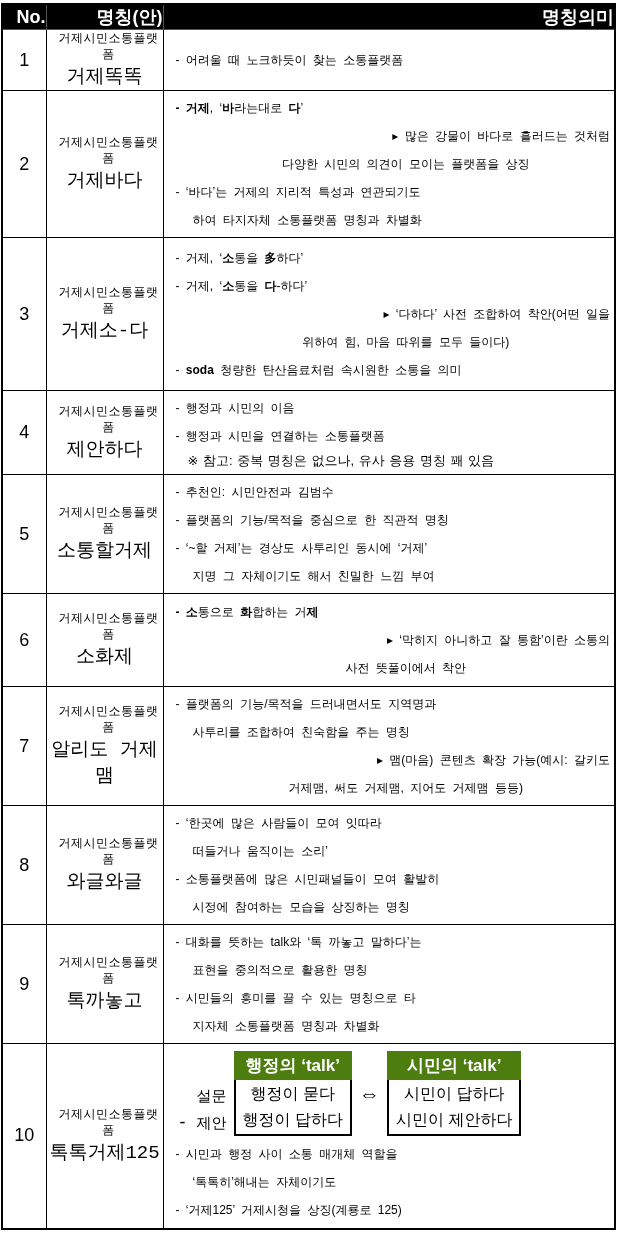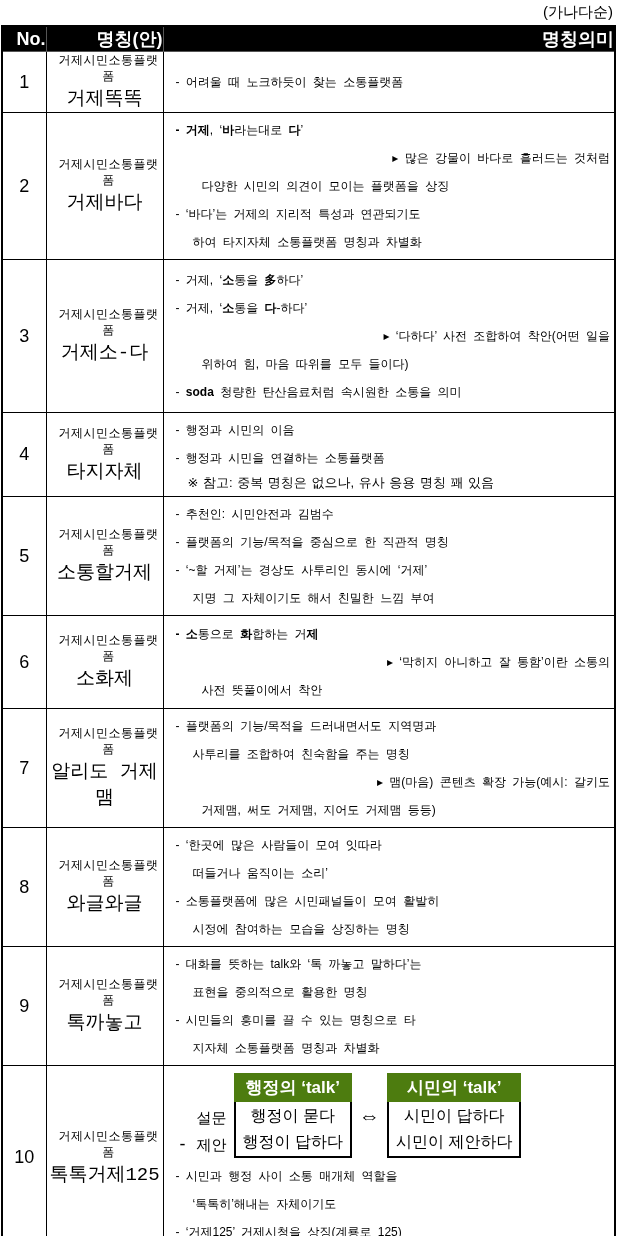--- a/index.html
+++ b/index.html
@@ -60,21 +60,21 @@
   td.mean-cell { padding:3px 4px; }
   .ln {
     font-size:12px;
     line-height:28px;
     white-space:nowrap;
     word-spacing:3px;
   }
   .ln-b  { padding-left:8px; }
   .ln-c  { padding-left:25px; }
   .ln-s  { padding-left:16px;text-align:right; }
-  .ln-sc { padding-left:34px; }
+  .ln-sc { padding-left:34px;text-align:center; }
   .ln-n  {
     padding-left:20px;
     font-size:13px;
     line-height:21px;
     word-spacing:1px;
   }
   .ln b { font-weight:bold; }
   
   .diagram {
     display:flex;
@@ -111,21 +111,20 @@
     font-size:21px;
     font-weight:bold;
     margin-bottom:32px;
     line-height:1;
   }
 </style>
 </head>
 <body>
 
 <div class="page">
-  <div class="sort-note">(가나다순)</div>
   <table class="main">
     <colgroup>
         <col class="c-no">
         <col class="c-name">
         <col class="c-mean">
       </colgroup>
     <thead>
       <tr>
         <th>No.</th>
         <th>명칭(안)</th>
@@ -168,21 +167,21 @@
             <div class="ln ln-b">- 거제, ‘<b>소</b>통을 <b>다</b>-하다’</div>
             <div class="ln ln-s">▸ ‘다하다’ 사전 조합하여 착안(어떤 일을</div>
             <div class="ln ln-sc">위하여 힘, 마음 따위를 모두 들이다)</div>
             <div class="ln ln-b">- <b>soda</b> 청량한 탄산음료처럼 속시원한 소통을 의미</div>
           </td>
         </tr>
         <tr style="height: 81px;">
           <td class="no-cell">4</td>
           <td class="name-cell">
             <div class="name-label">거제시민소통플랫폼</div>
-            <div class="name-main">타지자체</div>
+            <div class="name-main">제안하다</div>
           </td>
           <td class="mean-cell">
             <div class="ln ln-b">- 행정과 시민의 이음</div>
             <div class="ln ln-b">- 행정과 시민을 연결하는 소통플랫폼</div>
             <div class="ln ln-n">※ 참고: 중복 명칭은 없으나, 유사 응용 명칭 꽤 있음</div>
           </td>
         </tr>
         <tr style="height: 115px;">
           <td class="no-cell">5</td>
           <td class="name-cell">

